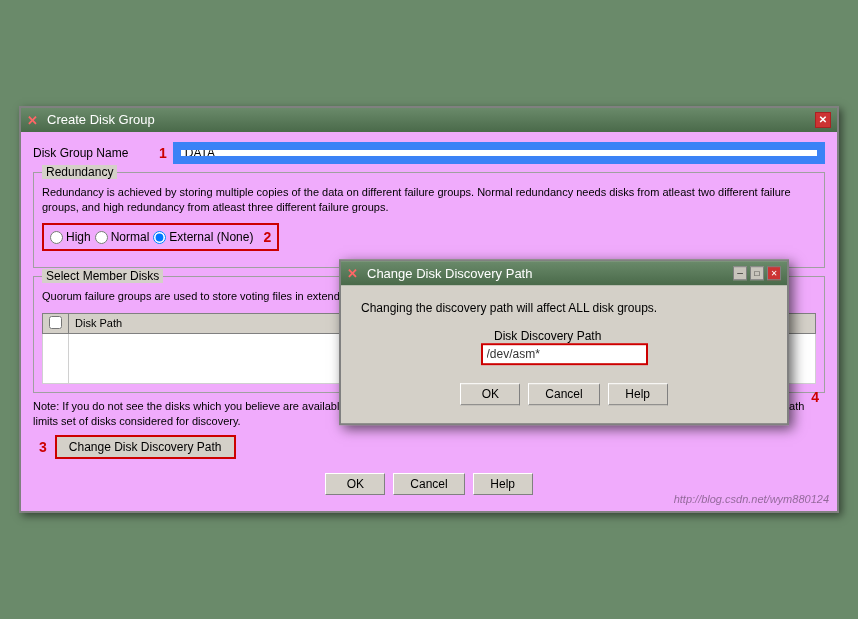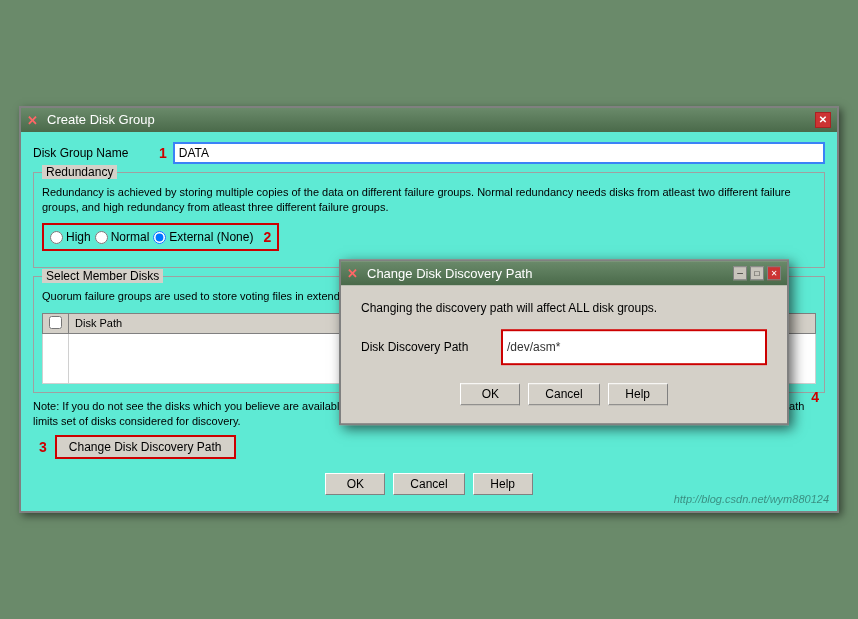--- a/index.html
+++ b/index.html
@@ -62,40 +62,40 @@
       cursor: pointer;
       display: flex;
       align-items: center;
       justify-content: center;
       font-size: 10px;
       font-weight: bold;
     }
 
     .dialog-content {
       padding: 10px 12px;
-      background: #5eead4;
+      background: #f0abfc;
     }
 
     
     .form-row {
       display: flex;
       align-items: center;
       margin-bottom: 8px;
     }
 
     .form-label {
       width: 120px;
       font-size: 12px;
       color: #000;
     }
 
     .form-input {
       flex: 1;
       height: 22px;
-      border: 2px solid #3b82f6;
+      border: 8px solid #3b82f6;
       background: white;
       padding: 2px 4px;
       font-size: 12px;
       outline: none;
     }
 
     .section-description {
       font-size: 11px;
       color: #000;
       margin: 4px 0 8px 0;
@@ -262,20 +262,21 @@
     .sub-warning {
       font-size: 12px;
       margin-bottom: 14px;
       color: #000;
     }
 
     .sub-form-row {
       display: flex;
       align-items: center;
       margin-bottom: 14px;
+      flex-direction: column;
     }
 
     .sub-form-label {
       width: 140px;
       font-size: 12px;
     }
 
     .sub-form-input {
       flex: 1;
       height: 36px;

